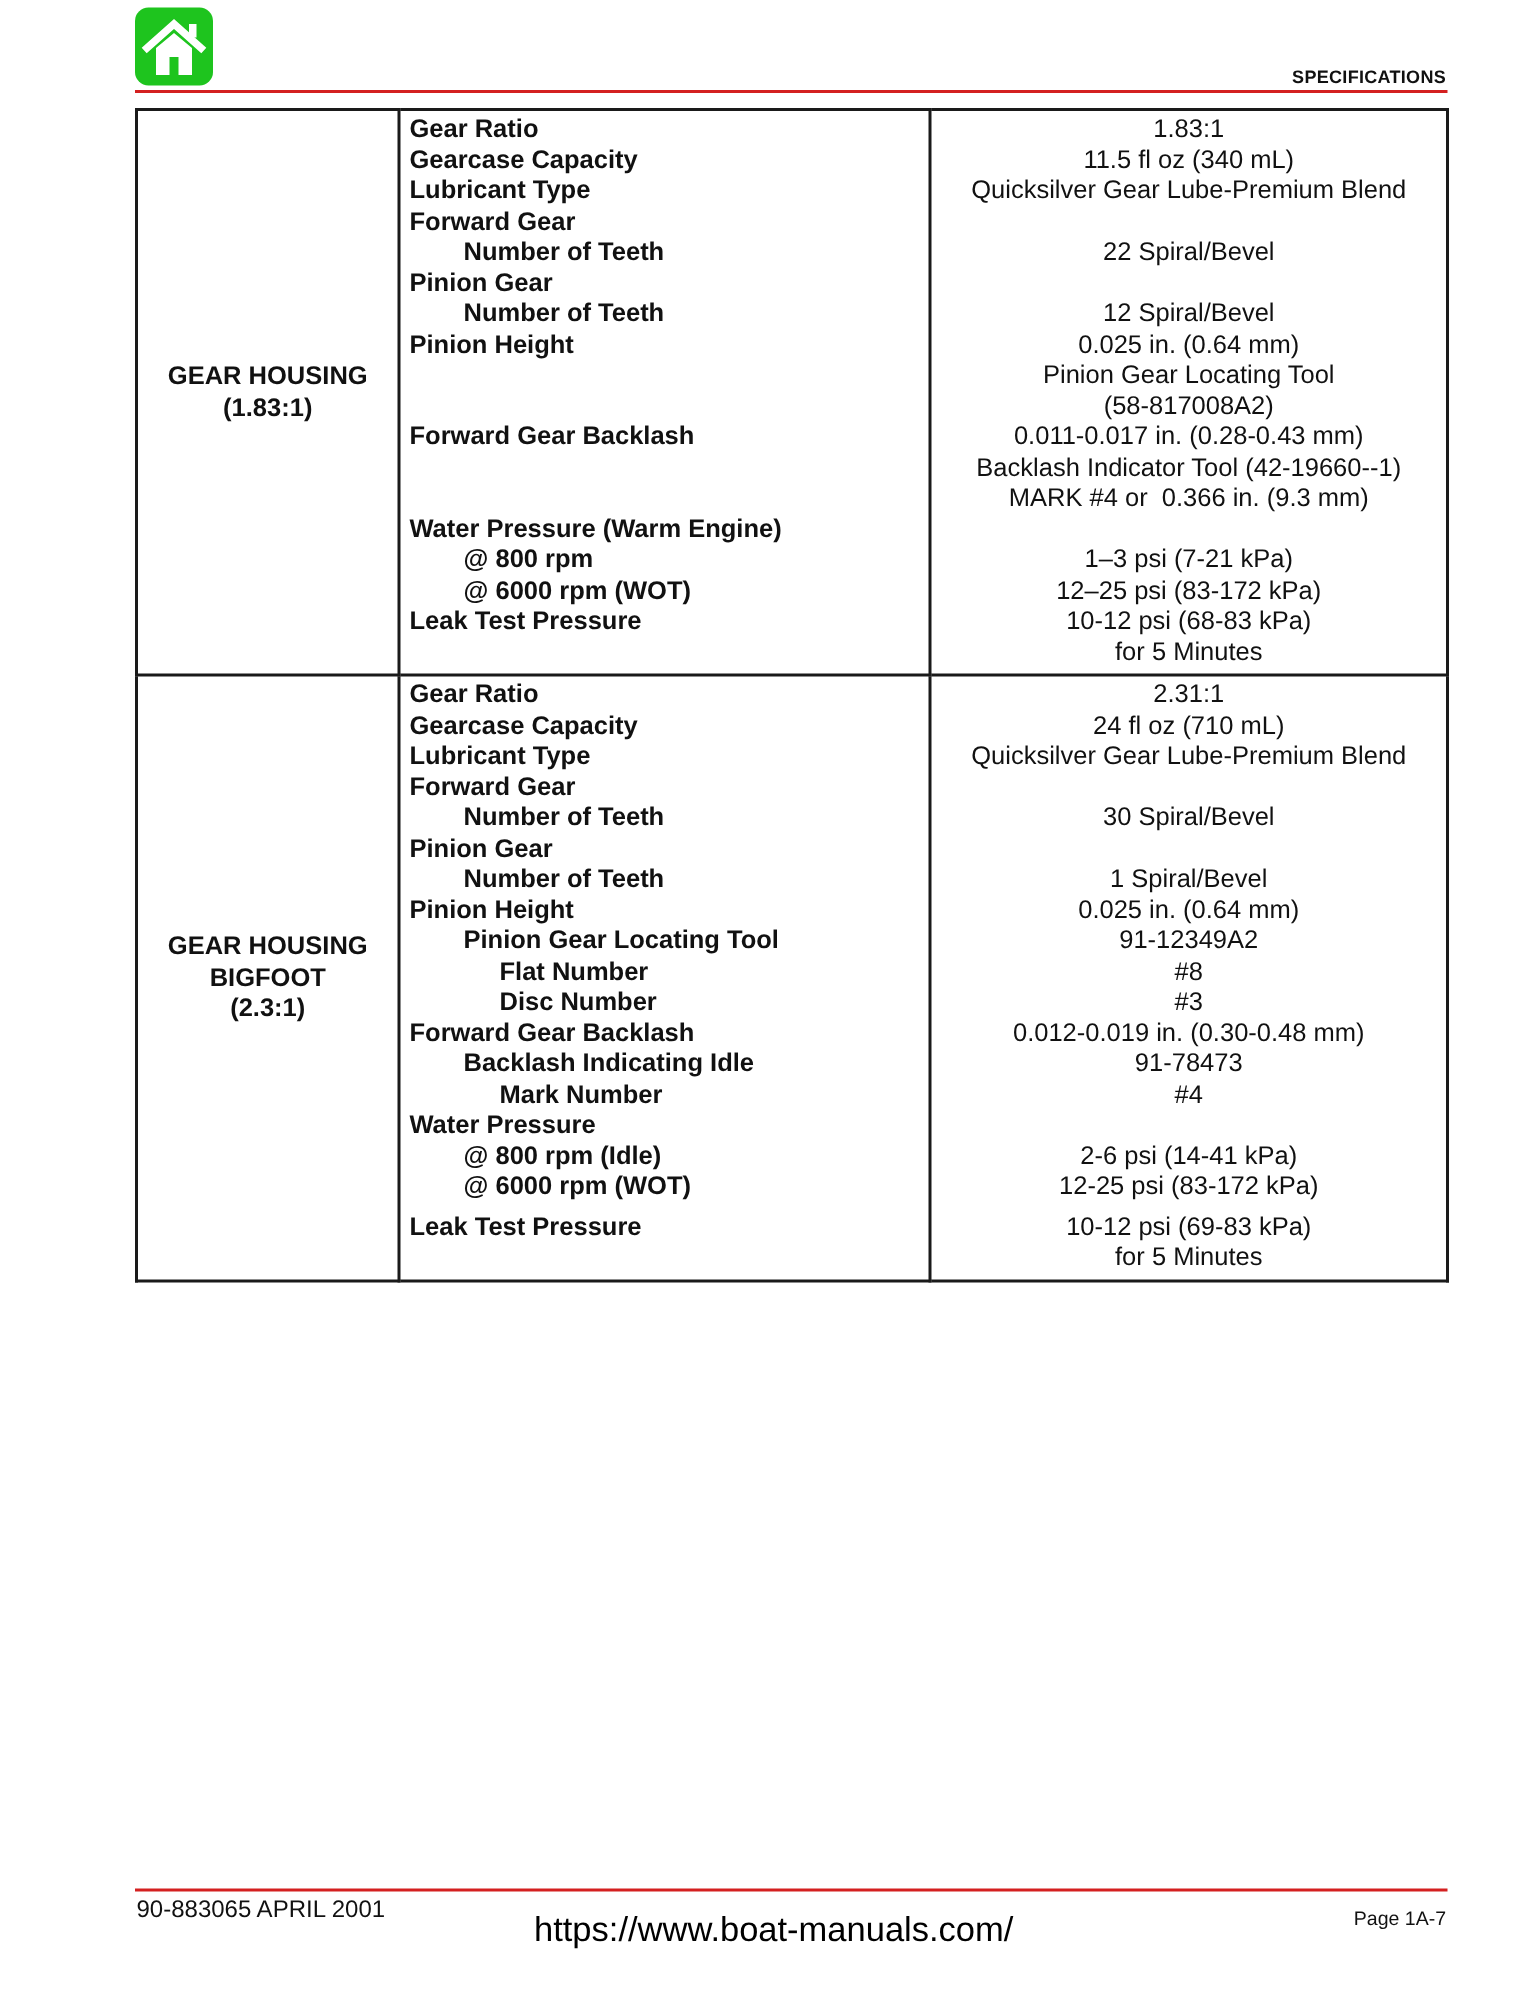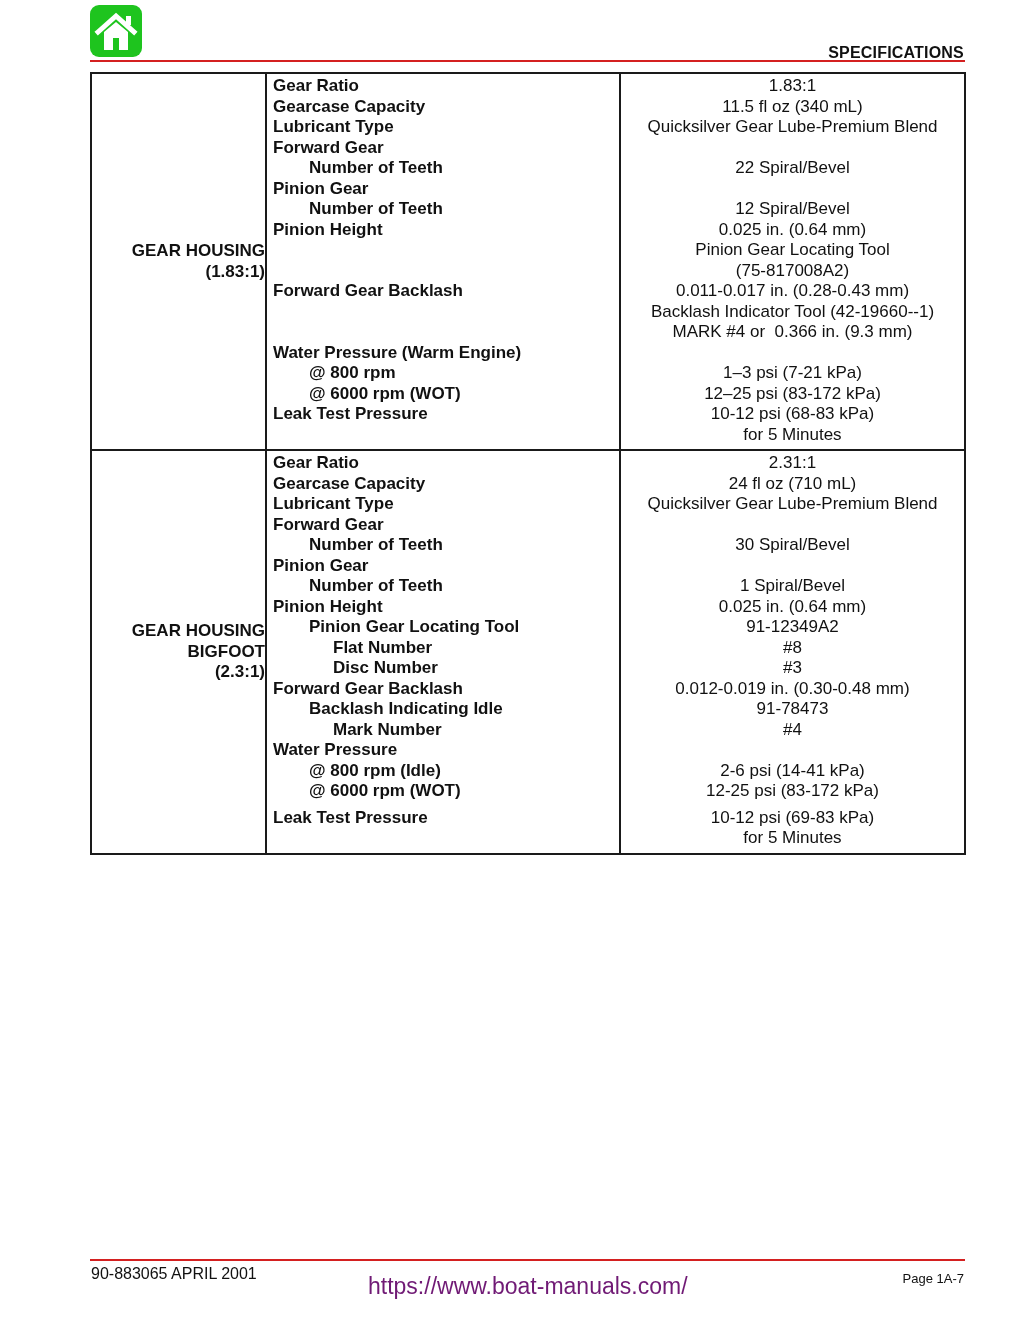--- a/index.html
+++ b/index.html
@@ -1,40 +1,40 @@
 <!DOCTYPE html>
 <html><head>
 <meta charset="utf-8">
 <style>
   html, body { margin: 0; padding: 0; background: #ffffff; }
   body { width: 1024px; height: 1326px; position: relative; overflow: hidden;
          font-family: "Liberation Sans", sans-serif; color: #111; }
   .home-btn { position: absolute; left: 90px; top: 5px; width: 52px; height: 52px;
               background: #1ec41e; border-radius: 9px; display: block; cursor: pointer; }
   .home-btn svg { position: absolute; left: 0; top: 0; }
-  .section-title { position: absolute; right: 60px; top: 44px; font-size: 16px; font-weight: bold;
+  .section-title { position: absolute; right: 60px; top: 44px; font-size: 12px; font-weight: bold;
                    letter-spacing: 0.2px; }
   .rule-red { position: absolute; left: 90px; width: 875px; height: 2px; background: #d42020; }
   .rule-top { top: 60px; }
   .rule-bottom { top: 1259px; }
 
   .spec-table { position: absolute; left: 90px; top: 72px; width: 876px; border-collapse: collapse; }
   .spec-table td { border: 2px solid #1a1a1a; vertical-align: top; padding: 0; margin-left: 10px; }
-  .col-group { width: 173px; text-align: right; vertical-align: middle !important;
+  .col-group { width: 173px; text-align: center; vertical-align: middle !important;
                font-weight: bold; font-size: 17px; line-height: 20.5px; }
   .col-label { width: 346px; font-weight: bold; font-size: 17px; line-height: 20.5px;
                padding: 2px 0 4px 6px !important; }
   .col-value { text-align: center; font-size: 17px; line-height: 20.5px; padding: 2px 0 4px 0 !important; }
   .line { display: block; white-space: pre; min-height: 20.5px; }
   .ind1 { padding-left: 36px; }
   .ind2 { padding-left: 60px; }
   .gap-small { margin-top: 6px; }
 
   .footer-left { position: absolute; left: 91px; top: 1265px; font-size: 16px; }
-  .footer-url { position: absolute; left: 368px; top: 1273px; font-size: 23px; color: #701a75; text-decoration: none; text-align: right; }
+  .footer-url { position: absolute; left: 356px; top: 1273px; font-size: 23px; color: #000000; text-decoration: none; text-align: right; }
   .footer-right { position: absolute; right: 60px; top: 1271px; font-size: 13px; padding-left: 38px; }
 </style>
 </head>
 <body>
 
 <a class="home-btn">
   <svg width="52" height="52" viewBox="0 0 52 52">
     <path d="M8 27 L26 11 L44 27" fill="none" stroke="#fff" stroke-width="5" stroke-linejoin="miter" stroke-linecap="square"></path>
     <rect x="36" y="11" width="5" height="9" fill="#fff"></rect>
     <path d="M14 27 L14 45 L23 45 L23 33 L29 33 L29 45 L38 45 L38 27 L26 17 Z" fill="#fff"></path>
@@ -73,21 +73,21 @@
         <td class="col-value">
           <span class="line">1.83:1</span>
           <span class="line">11.5 fl oz (340 mL)</span>
           <span class="line">Quicksilver Gear Lube-Premium Blend</span>
           <span class="line"></span>
           <span class="line">22 Spiral/Bevel</span>
           <span class="line"></span>
           <span class="line">12 Spiral/Bevel</span>
           <span class="line">0.025 in. (0.64 mm)</span>
           <span class="line">Pinion Gear Locating Tool</span>
-          <span class="line">(75-817008A2)</span>
+          <span class="line">(58-817008A2)</span>
           <span class="line">0.011-0.017 in. (0.28-0.43 mm)</span>
           <span class="line">Backlash Indicator Tool (42-19660--1)</span>
           <span class="line">MARK #4 or  0.366 in. (9.3 mm)</span>
           <span class="line"></span>
           <span class="line">1–3 psi (7-21 kPa)</span>
           <span class="line">12–25 psi (83-172 kPa)</span>
           <span class="line">10-12 psi (68-83 kPa)</span>
           <span class="line">for 5 Minutes</span>
         </td>
       </tr>

